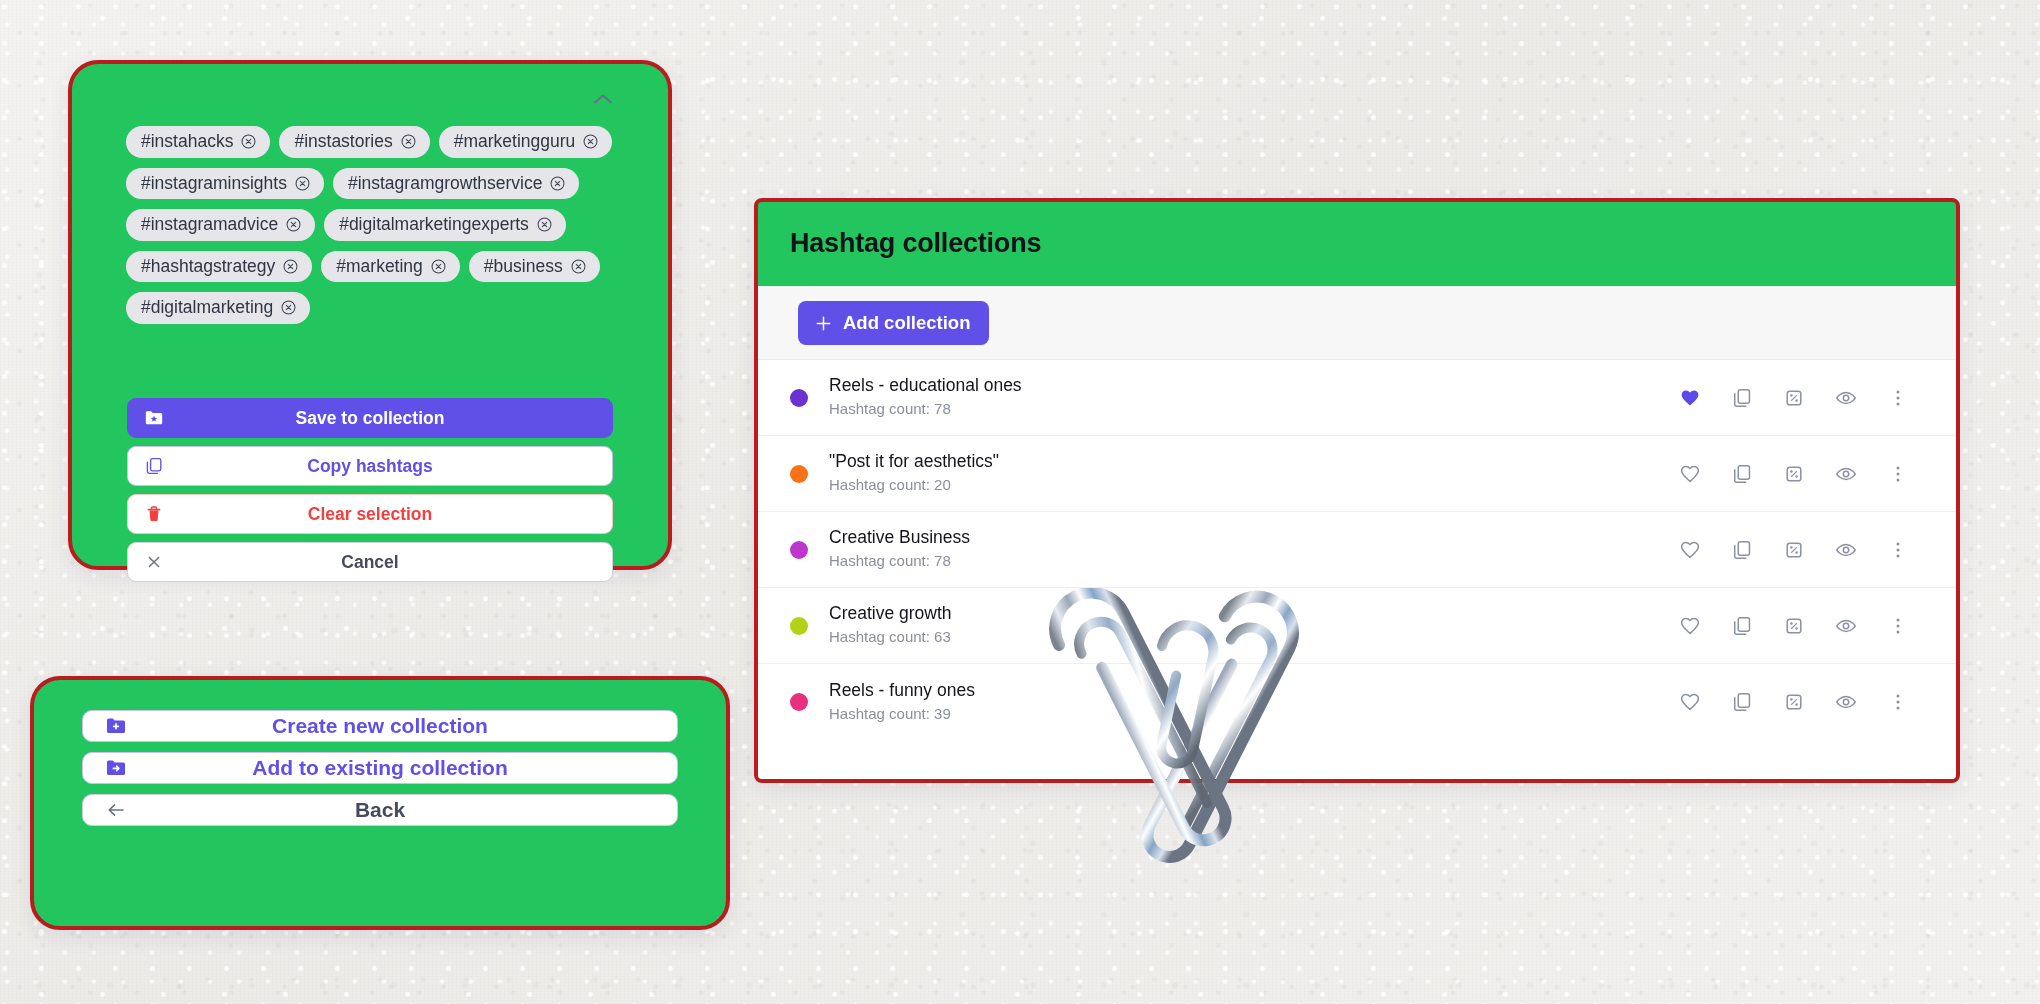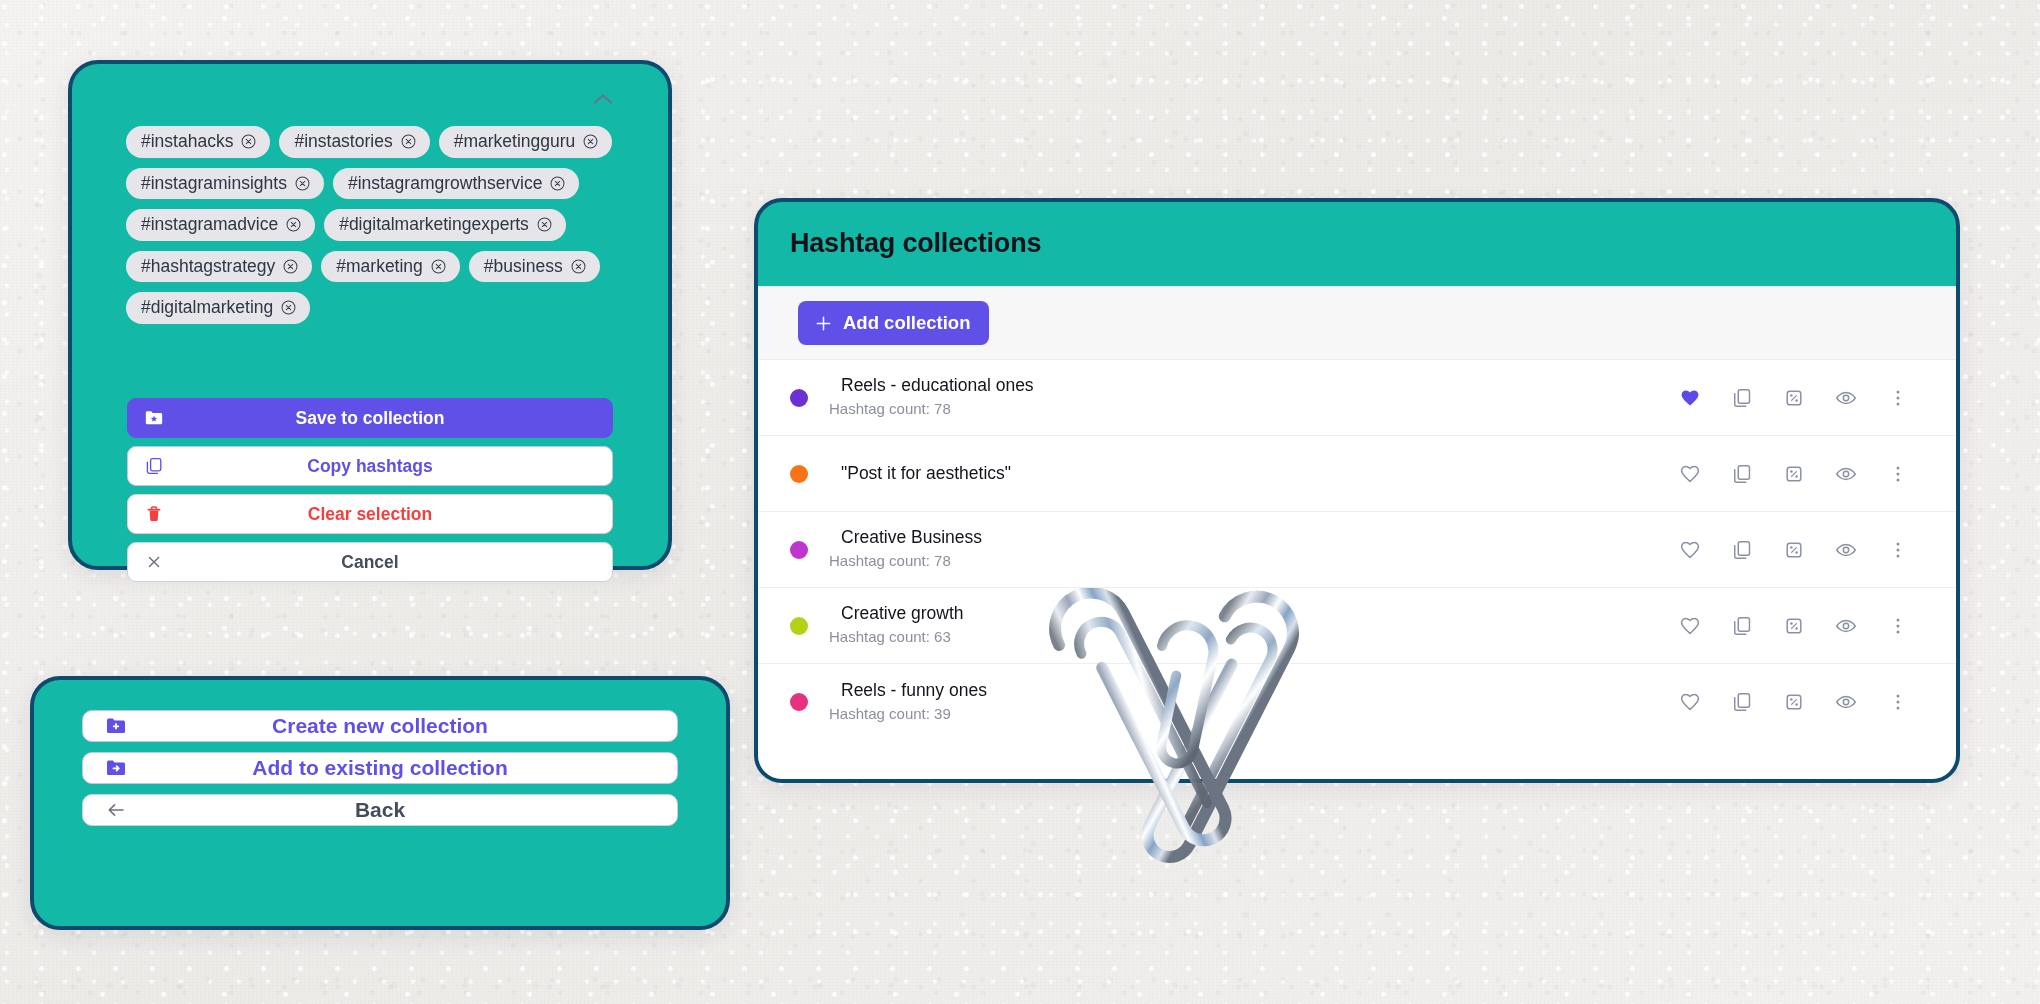--- a/index.html
+++ b/index.html
@@ -37,22 +37,22 @@
     inset: 0;
     background-image:
       repeating-linear-gradient(0deg, rgba(0,0,0,0.012) 0 1px, rgba(0,0,0,0) 1px 3px),
       repeating-linear-gradient(90deg, rgba(0,0,0,0.012) 0 1px, rgba(0,0,0,0) 1px 4px);
     opacity: .9;
   }
 
   
   .card {
     position: absolute;
-    background: #14b8a6;
-    border: 4px solid #0c4a6e;
+    background: #22c55e;
+    border: 4px solid #b91c1c;
     border-radius: 26px;
     box-sizing: border-box;
   }
 
   
   #hashtag-selection-card {
     left: 68px;
     top: 60px;
     width: 604px;
     height: 510px;
@@ -170,21 +170,21 @@
     border-radius: 10px;
   }
   #collection-action-card .btn-ico { left: 22px; width: 22px; height: 22px; }
 
   
   #hashtag-collections-panel {
     left: 754px;
     top: 198px;
     width: 1206px;
     height: 585px;
-    border-radius: 28px;
+    border-radius: 8px;
     overflow: hidden;
     box-shadow: 0 6px 22px rgba(40,35,80,0.08);
   }
   #panel-title {
     position: absolute;
     left: 32px;
     top: 26px;
     font-size: 27px;
     font-weight: bold;
     color: #12131a;
@@ -241,21 +241,20 @@
     border-radius: 50%;
     flex: 0 0 18px;
     margin-right: 21px;
   }
   .row-text { flex: 1 1 auto; min-width: 0; }
   .row-name {
     font-size: 17.5px;
     color: #14151c;
     line-height: 1.25;
     white-space: nowrap;
-    margin-left: 12px;
   }
   .row-count {
     font-size: 15px;
     color: #8b8f9c;
     line-height: 1.35;
     margin-top: 2px;
     white-space: nowrap;
   }
   .row-actions {
     display: flex;
@@ -533,20 +532,21 @@
                 <circle cx="11" cy="17" r="1.5" fill="currentColor"></circle>
               </svg>
             </span>
           </div>
         </div>
       </div>
       <div class="collection-row">
         <span class="row-dot" style="background: rgb(249, 115, 22);"></span>
         <div class="row-text">
           <div class="row-name">"Post it for aesthetics"</div>
+          <div class="row-count">Hashtag count: 20</div>
         </div>
         <div class="row-actions">
           <div class="row-action">
             <span style="display: flex; align-items: center; justify-content: center;">
               <svg width="22" height="22" viewBox="0 0 22 22" fill="none">
                 <path d="M11 18.4l-1.1-1C5.4 13.3 2.6 10.8 2.6 7.7A4.2 4.2 0 0 1 6.9 3.5c1.5 0 3 .7 4.1 2 1.1-1.3 2.6-2 4.1-2a4.2 4.2 0 0 1 4.3 4.2c0 3.1-2.8 5.6-7.3 9.7z" stroke="currentColor" stroke-width="1.5" fill="none" stroke-linejoin="round"></path>
               </svg>
             </span>
           </div>
           <div class="row-action">

